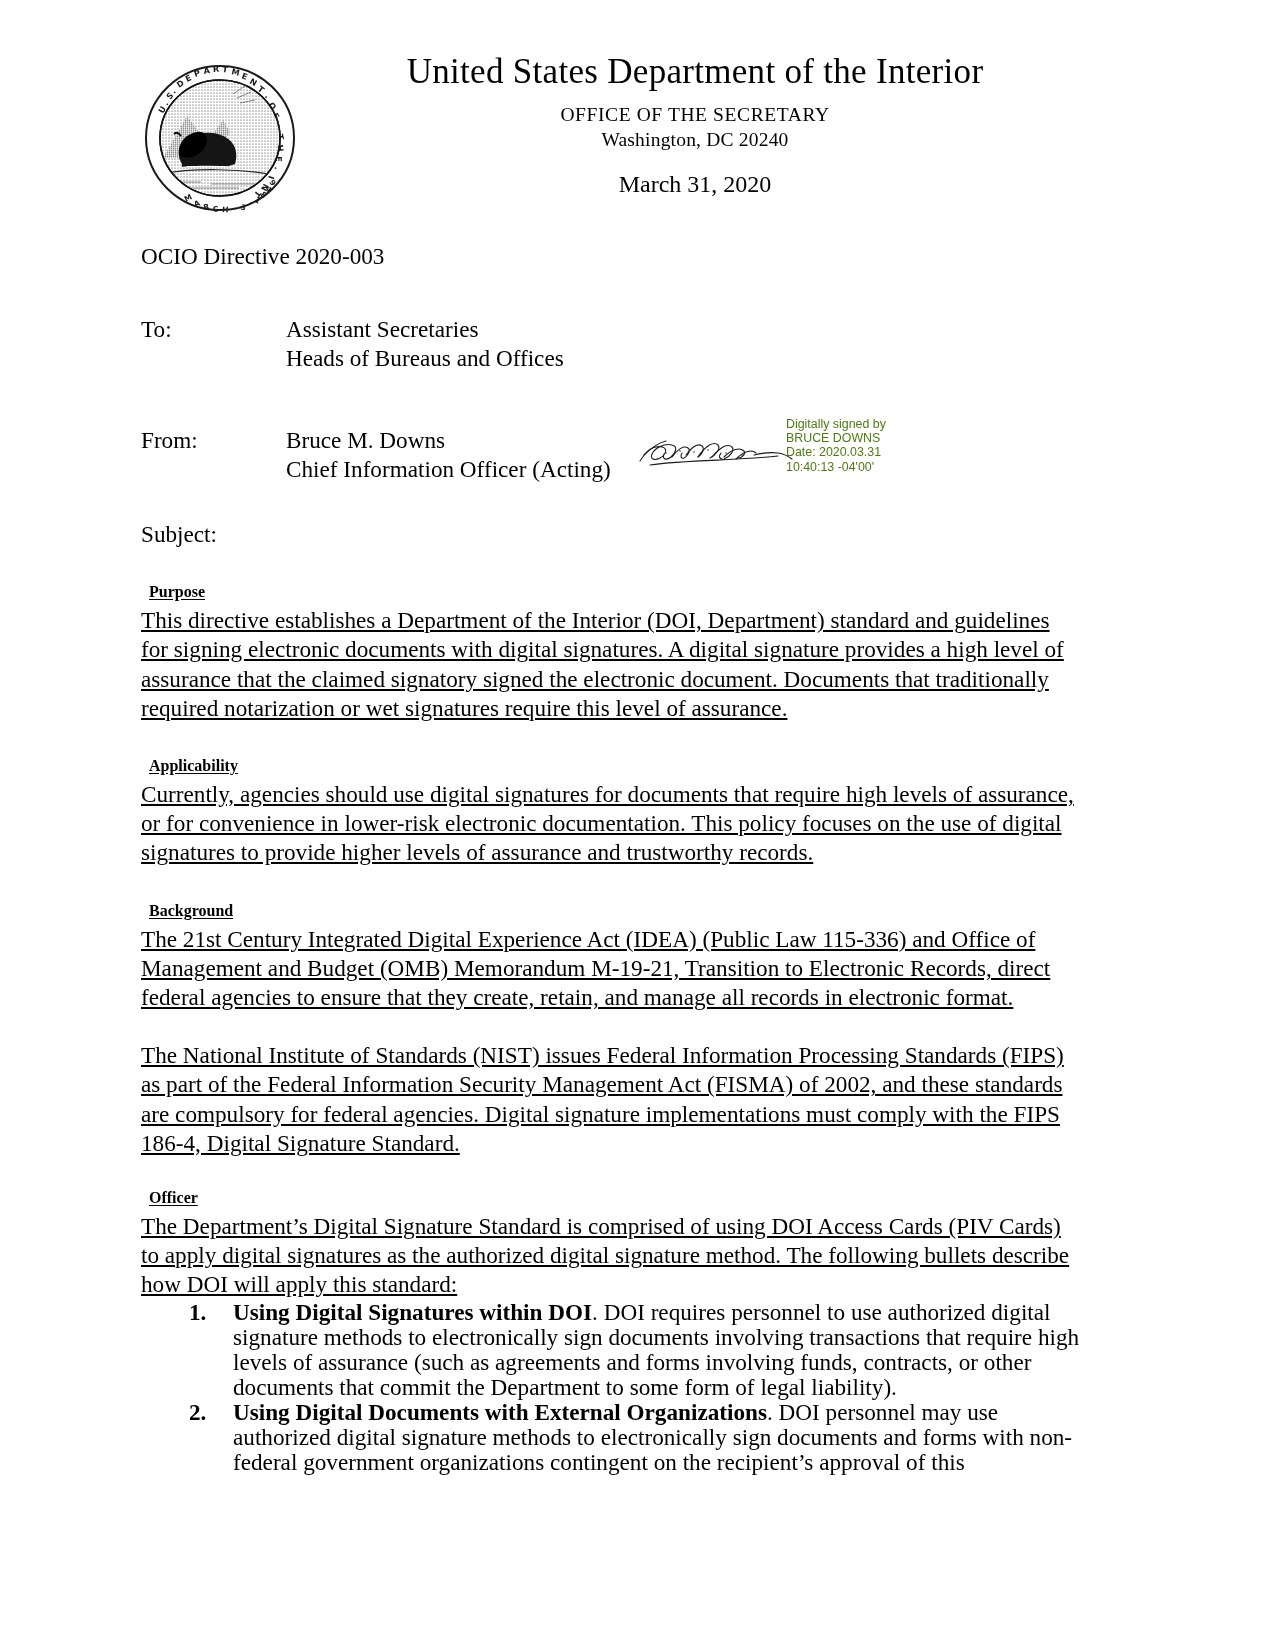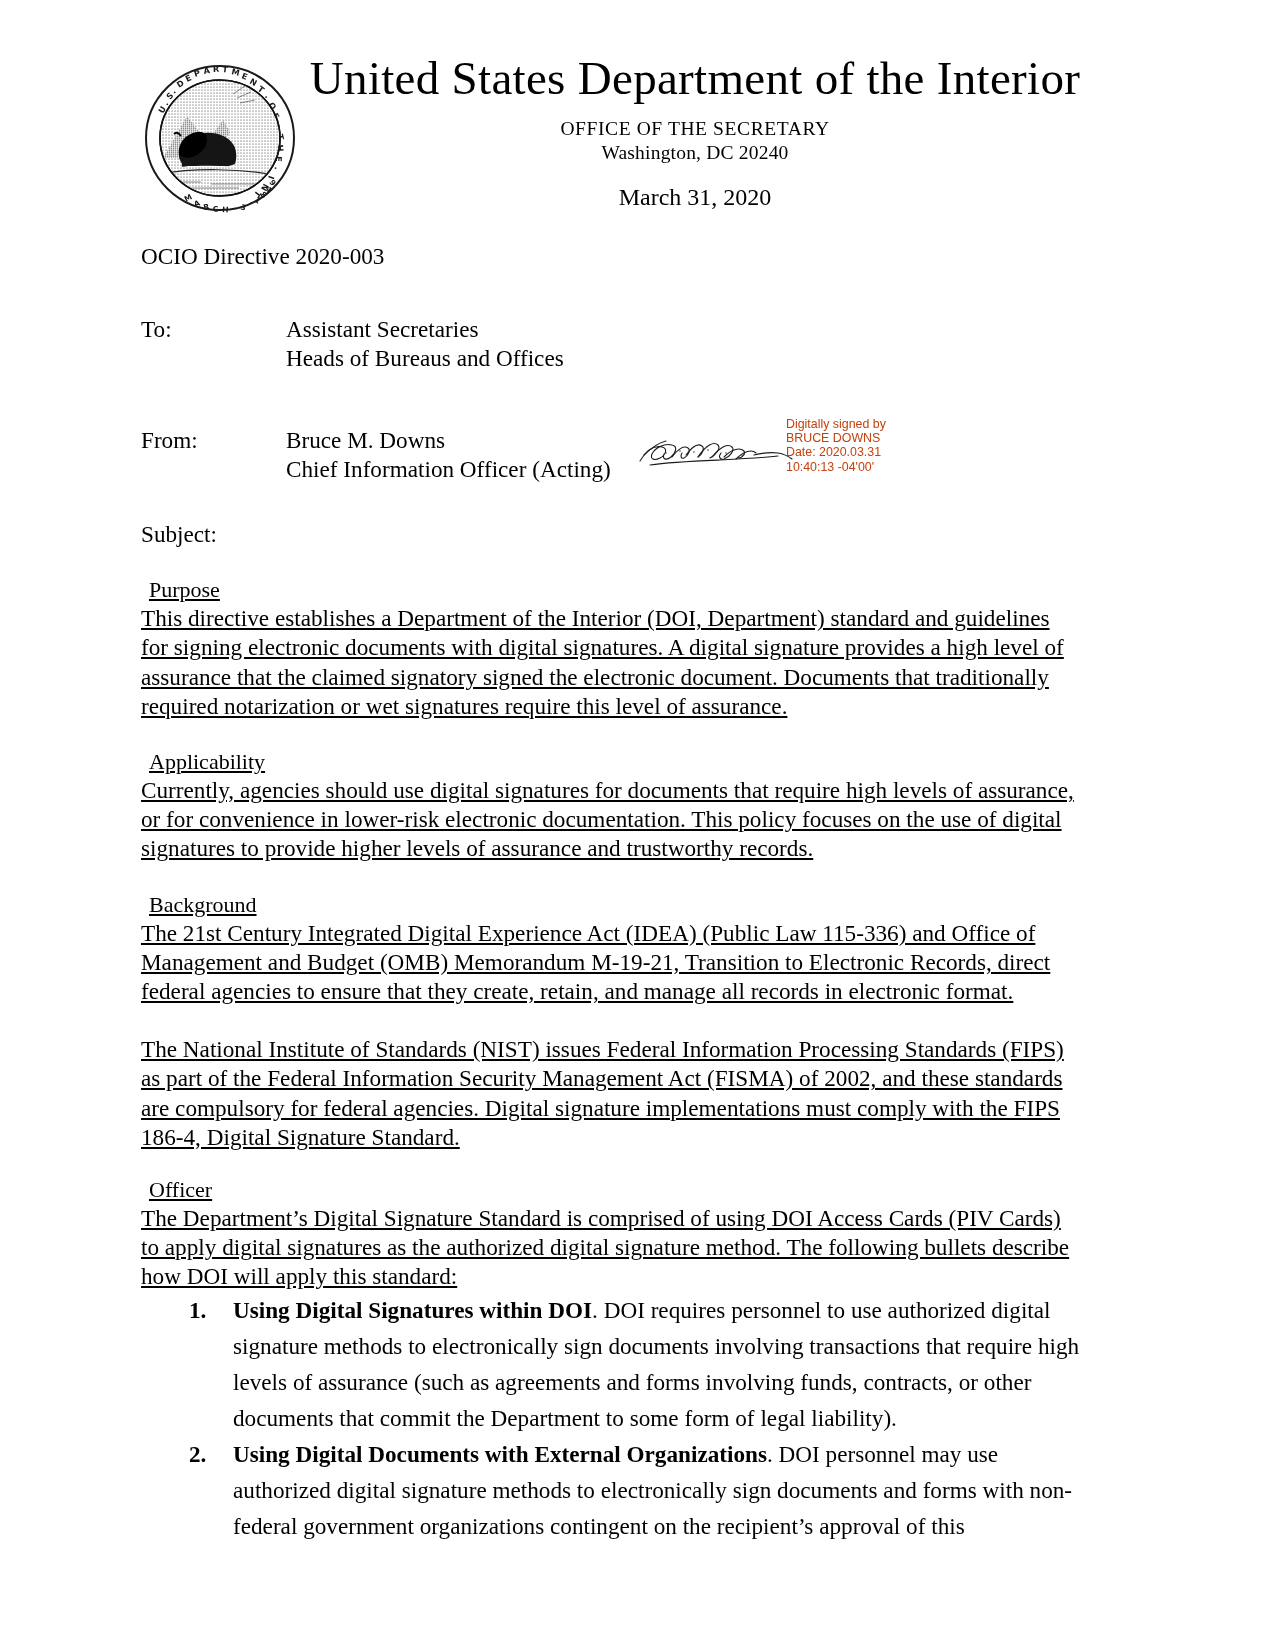--- a/index.html
+++ b/index.html
@@ -42,21 +42,21 @@
   .seal svg { display: block; width: 158px; height: 152px; }
 
   .lh-text {
     position: absolute;
     left: 300px;
     top: 0;
     width: 790px;
     text-align: center;
   }
   .lh-title {
-    font-size: 47px;
+    font-size: 35px;
     letter-spacing: 0.3px;
     line-height: 1.12;
     white-space: nowrap;
   }
   .lh-office {
     font-size: 19.5px;
     letter-spacing: 0.6px;
     margin-top: 12px;
     line-height: 1.25;
   }
@@ -122,32 +122,32 @@
   }
   .sig-scribble svg { display:block; width:160px; height:44px; }
 
   .sig-meta {
     position: absolute;
     left: 150px;
     top: 6px;
     font-family: "Liberation Sans", "DejaVu Sans", sans-serif;
     font-size: 12.4px;
     line-height: 14.3px;
-    color: #c2410c;
+    color: #4d7c0f;
     white-space: nowrap;
   }
   .sig-meta span { display:block; }
 
   
   .section { margin-top: 25px; }
   .section.tight { margin-top: 22px; }
 
   h2.heading {
-    font-size: 22px;
-    font-weight: normal;
+    font-size: 16px;
+    font-weight: bold;
     margin: 0 0 0 8px;
     padding: 0;
     display: inline-block;
     text-decoration: underline;
     text-underline-offset: 2px;
     line-height: 29px;
   }
   .heading-wrap { display: block; line-height: 30px; }
 
   p.para {
@@ -165,21 +165,21 @@
     margin: 0;
     padding: 0 0 0 0;
     list-style: none;
     counter-reset: pol;
   }
   ol.policy-list > li {
     counter-increment: pol;
     position: relative;
     padding-left: 92px;
     font-size: 23.2px;
-    line-height: 36px;
+    line-height: 25px;
     margin-top: 0;
   }
   ol.policy-list > li::before {
     content: counter(pol) ".";
     position: absolute;
     left: 48px;
     top: 0;
     font-weight: bold;
     font-size: 23.2px;
   }

